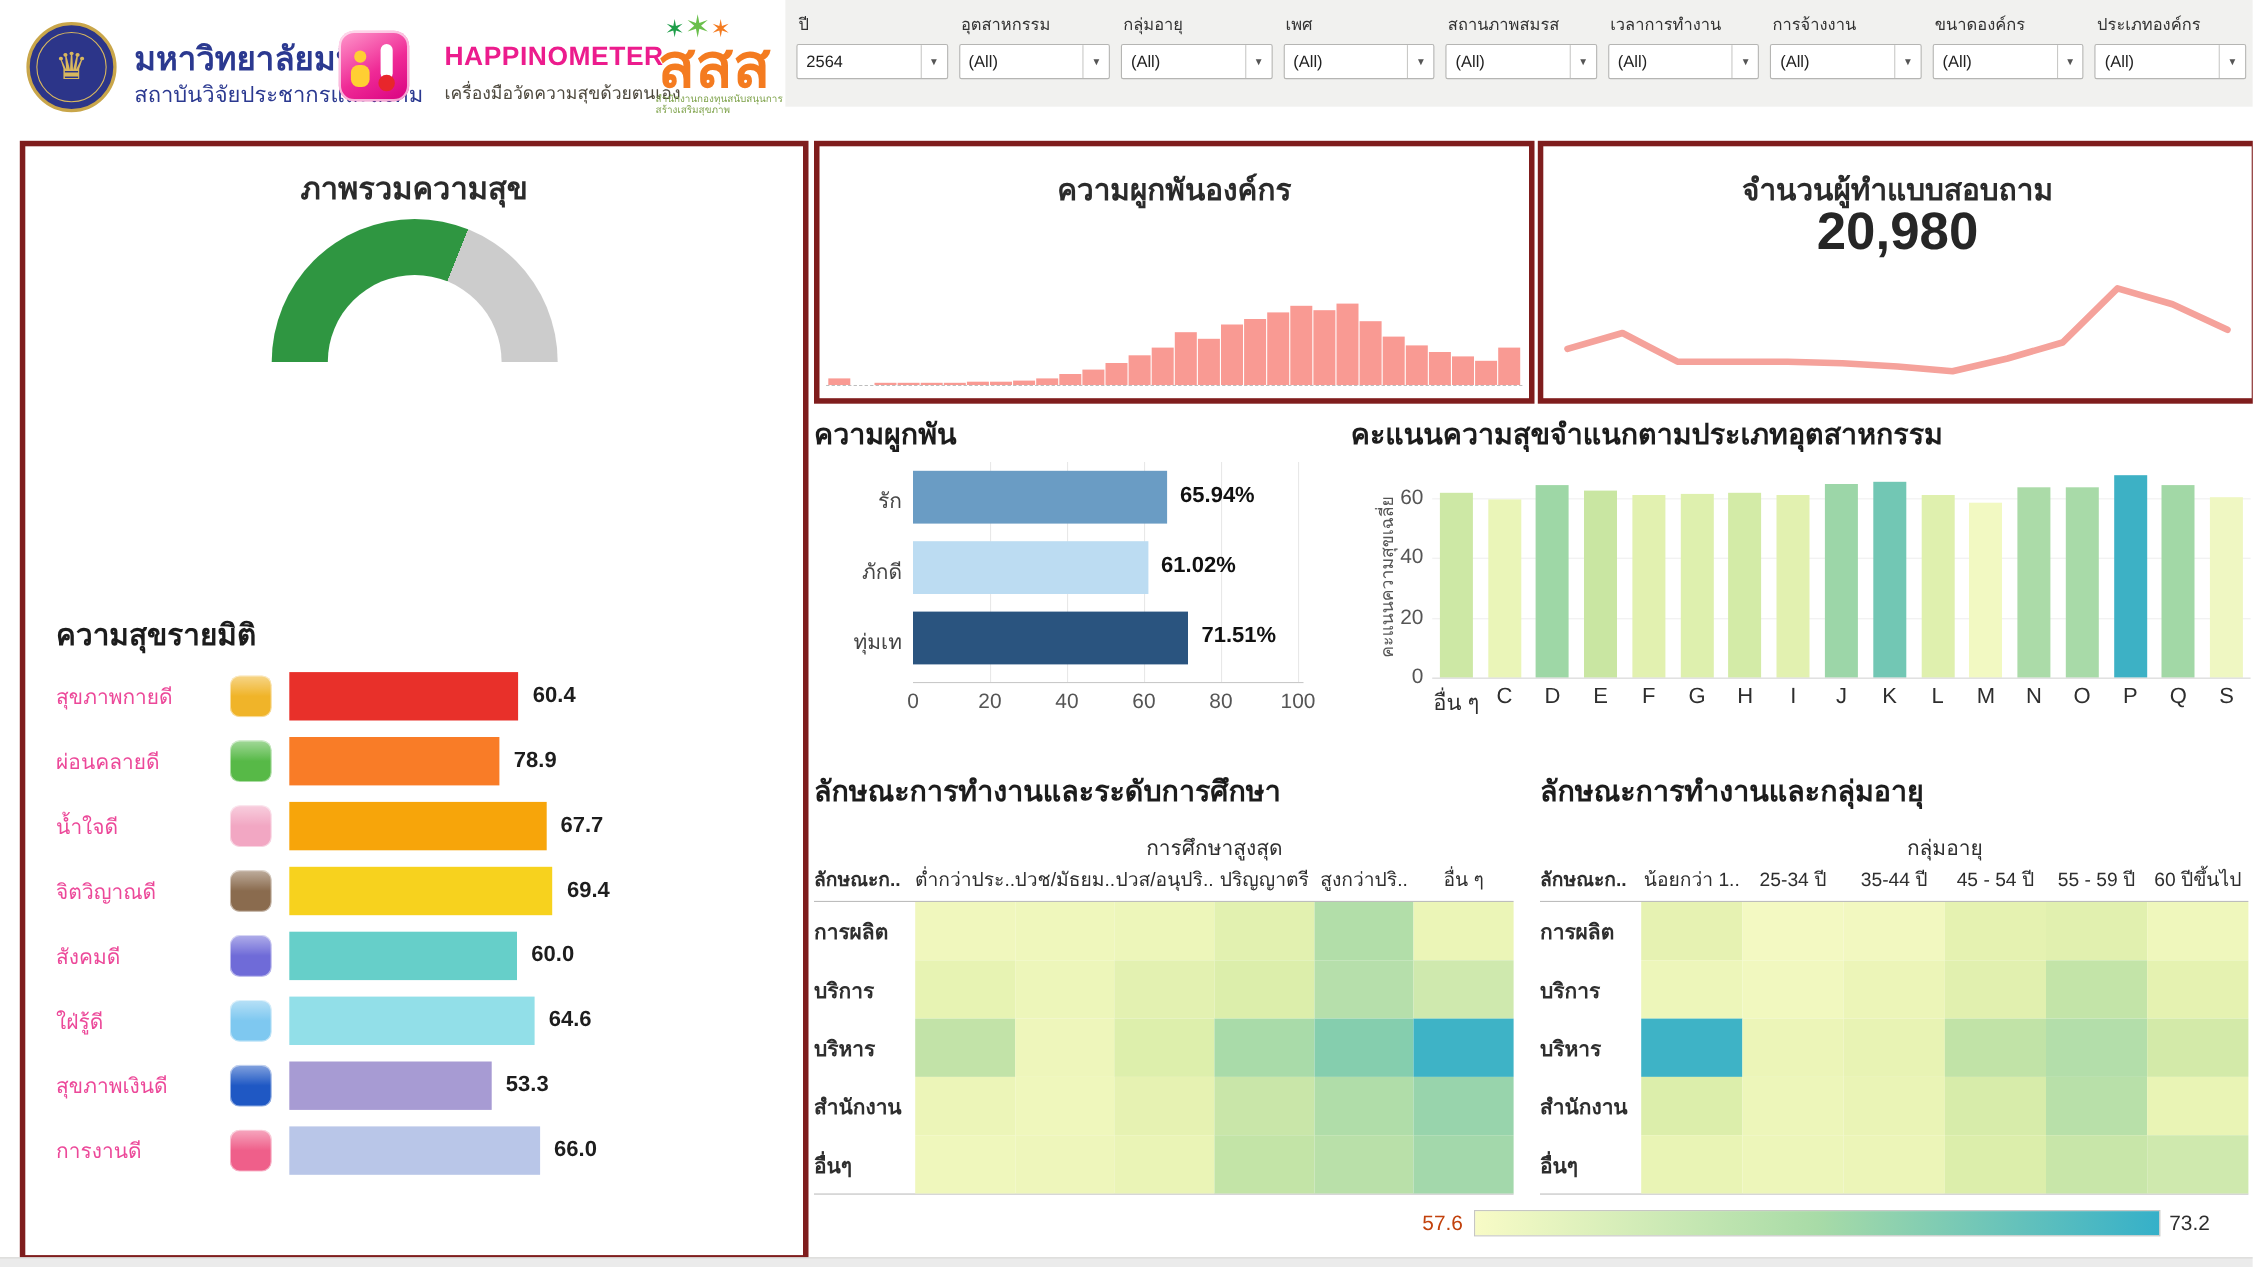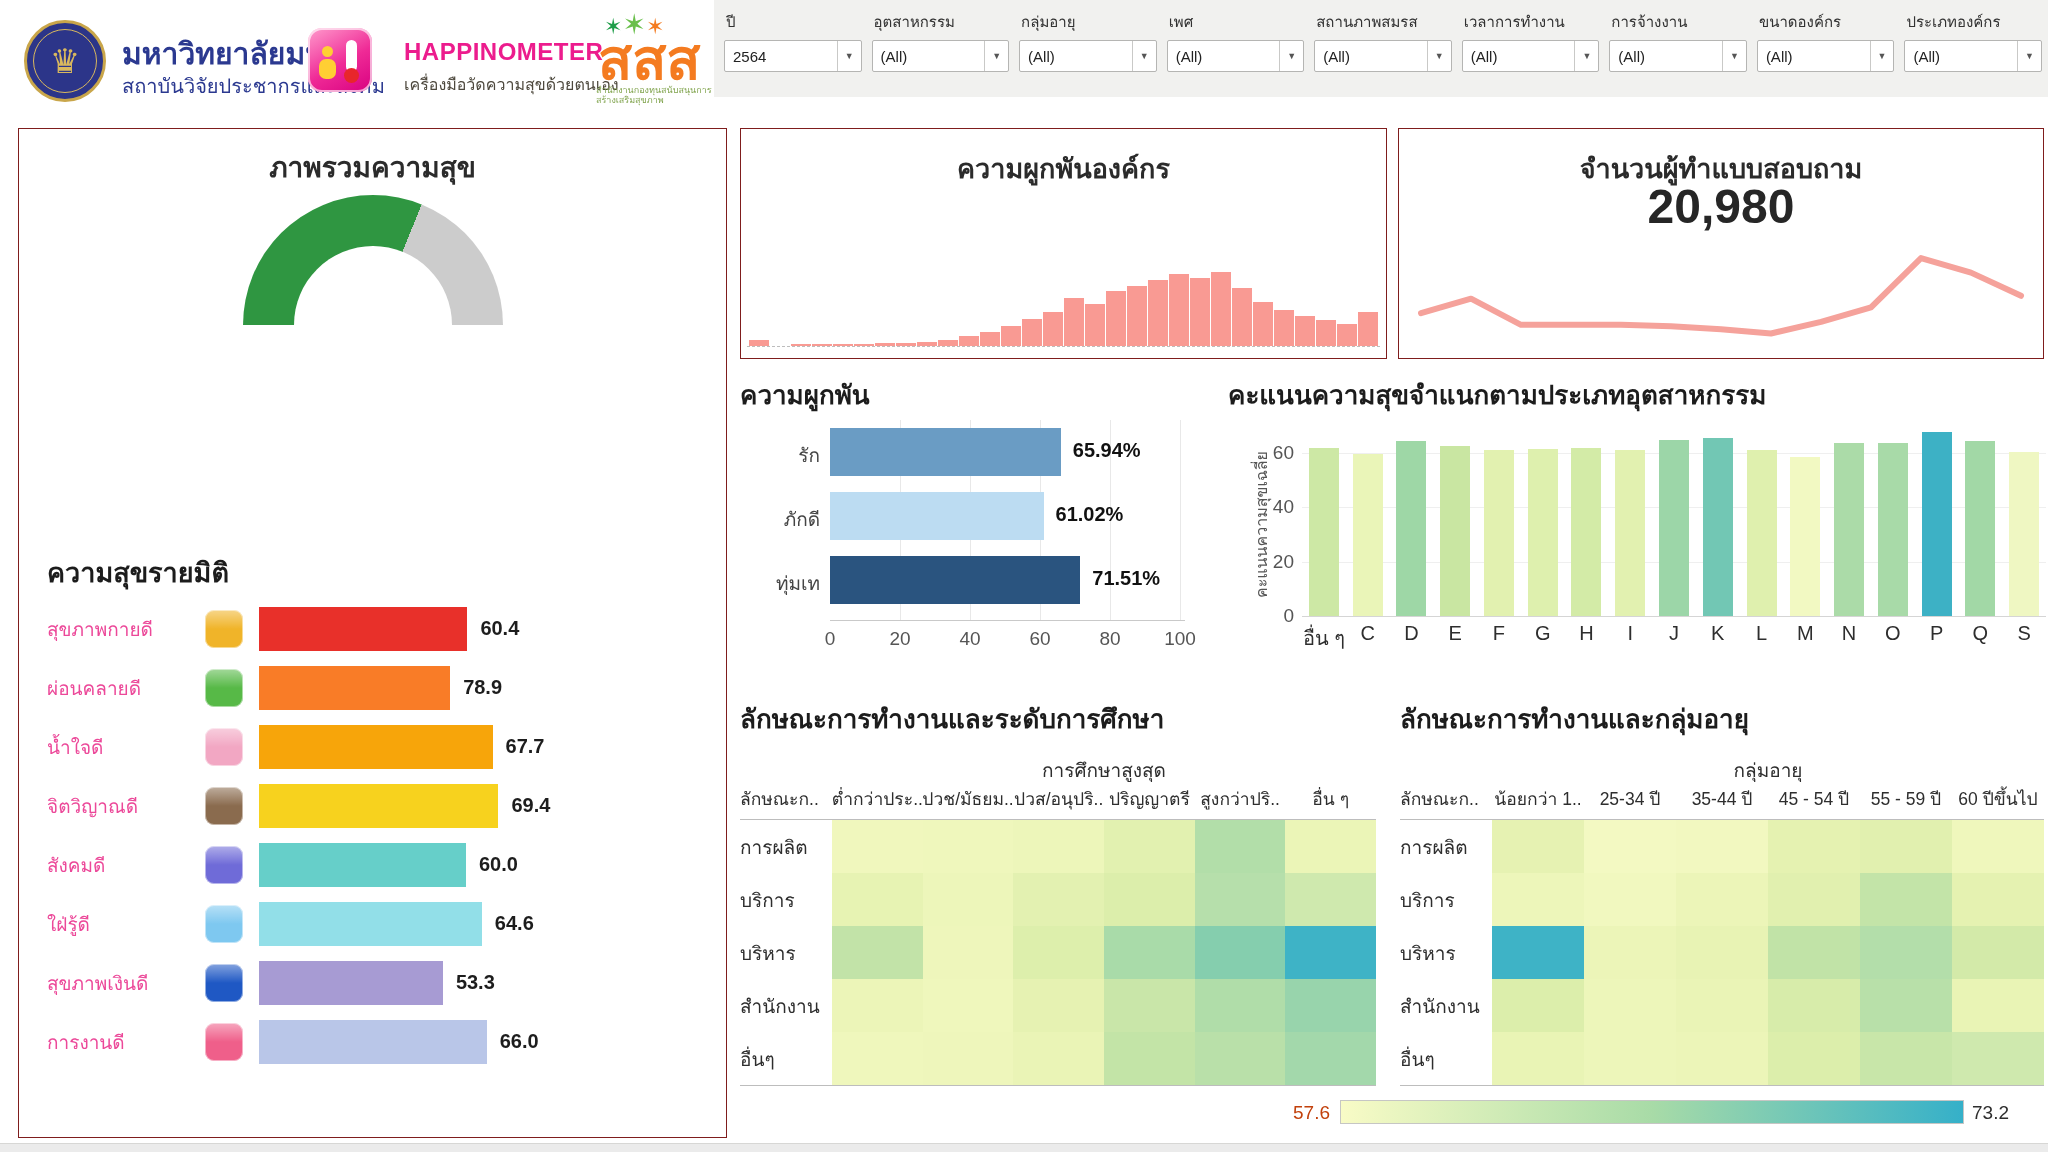--- a/index.html
+++ b/index.html
@@ -1,19 +1,19 @@
 <!DOCTYPE html>
 <html><head>
 <meta charset="utf-8">
 <style>
   html,body{margin:0;padding:0;background:#fff;}
   body{width:2048px;height:1152px;position:relative;overflow:hidden;
        font-family:"Liberation Sans","DejaVu Sans",sans-serif;color:#2b2b2b;}
   .abs{position:absolute;}
-  .card{position:absolute;background:#fff;border:1px solid #7f1d1d;}
+  .card{position:absolute;background:#fff;border:5px solid #7f1d1d;}
 
   
   #mahidol-seal{left:24px;top:20px;width:82px;height:82px;border-radius:50%;
     background:#2c3589;border:3px solid #c9a64a;box-sizing:border-box;display:flex;align-items:center;justify-content:center;}
   #mahidol-seal .inner{width:62px;height:62px;border-radius:50%;border:1px solid #d9b85e;
     display:flex;align-items:center;justify-content:center;color:#d9b85e;font-size:34px;line-height:1;}
   .mahidol-t1{left:122px;top:30px;font-size:30px;font-weight:bold;color:#2b3990;}
   .mahidol-t2{left:122px;top:70px;font-size:20px;color:#2b3990;}
   #happ-icon{left:308px;top:28px;width:64px;height:64px;border-radius:14px;
     background:linear-gradient(150deg,#ff9ccd 0%,#ef2a96 55%,#d80080 100%);
@@ -95,21 +95,21 @@
   .ind-bar{width:30px;}
   #ind-cats{position:absolute;left:74px;top:248px;width:744px;display:flex;}
   .ind-cat{flex:1;text-align:center;font-size:20px;color:#2e2e2e;white-space:nowrap;}
   .ind-axis{position:absolute;left:74px;width:744px;top:242px;height:1px;background:#d5d5d5;}
 
   
   .hm{position:absolute;}
   .hm-title{font-size:26px;font-weight:bold;color:#1c1c1c;}
   .hm-group{text-align:center;font-size:19px;color:#2e2e2e;margin-top:16px;}
   .hm-row{display:flex;}
-  .hm-label{flex:none;font-size:19px;color:#2e2e2e;display:flex;align-items:center;}
+  .hm-label{flex:none;font-size:19px;color:#2e2e2e;display:flex;align-items:center;font-weight:bold;}
   .hm-colhead{flex:1;text-align:center;font-size:17.5px;color:#2e2e2e;white-space:nowrap;overflow:hidden;
     display:flex;align-items:flex-end;justify-content:center;padding-bottom:6px;}
   .hm-head{height:34px;border-bottom:1px solid #bdbdbd;}
   .hm-head .hm-label{font-size:17.5px;align-items:flex-end;padding-bottom:6px;}
   .hm-cell{flex:1;}
   .hm-body .hm-row{height:53px;}
   .hm-body{border-bottom:1px solid #bdbdbd;}
 
   
   #legend-min{left:1268px;top:1102px;width:62px;text-align:right;font-size:19px;color:#c2410c;}

